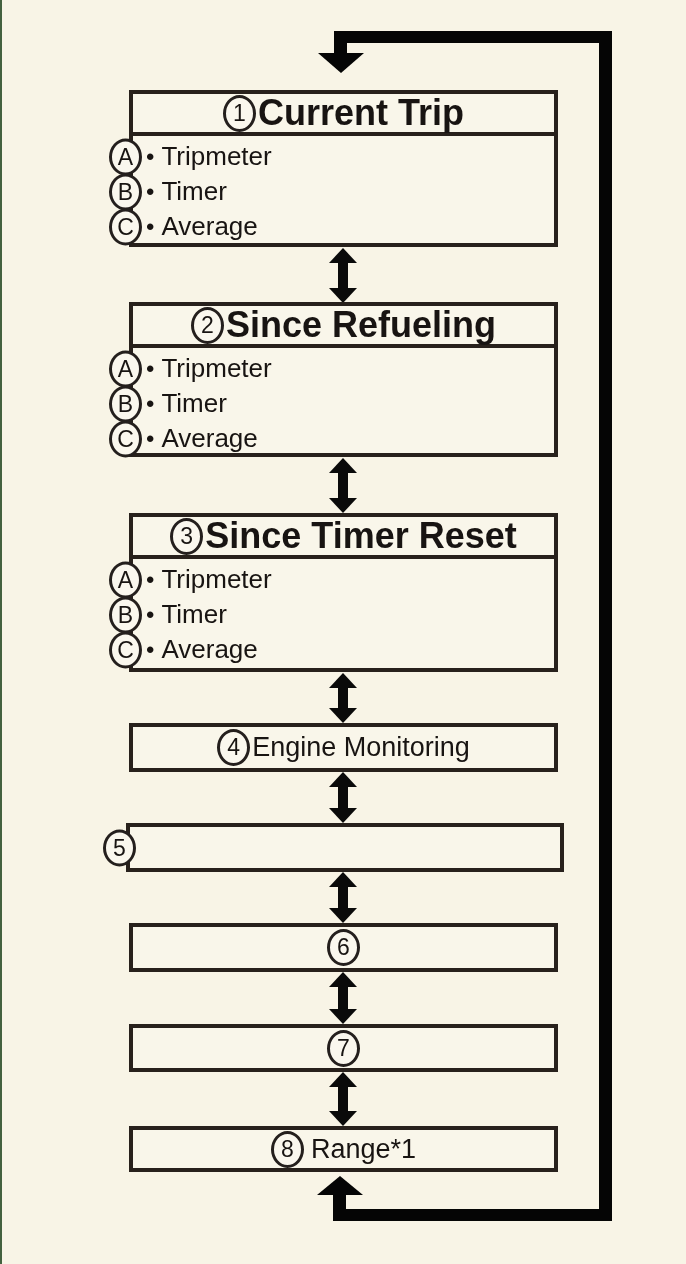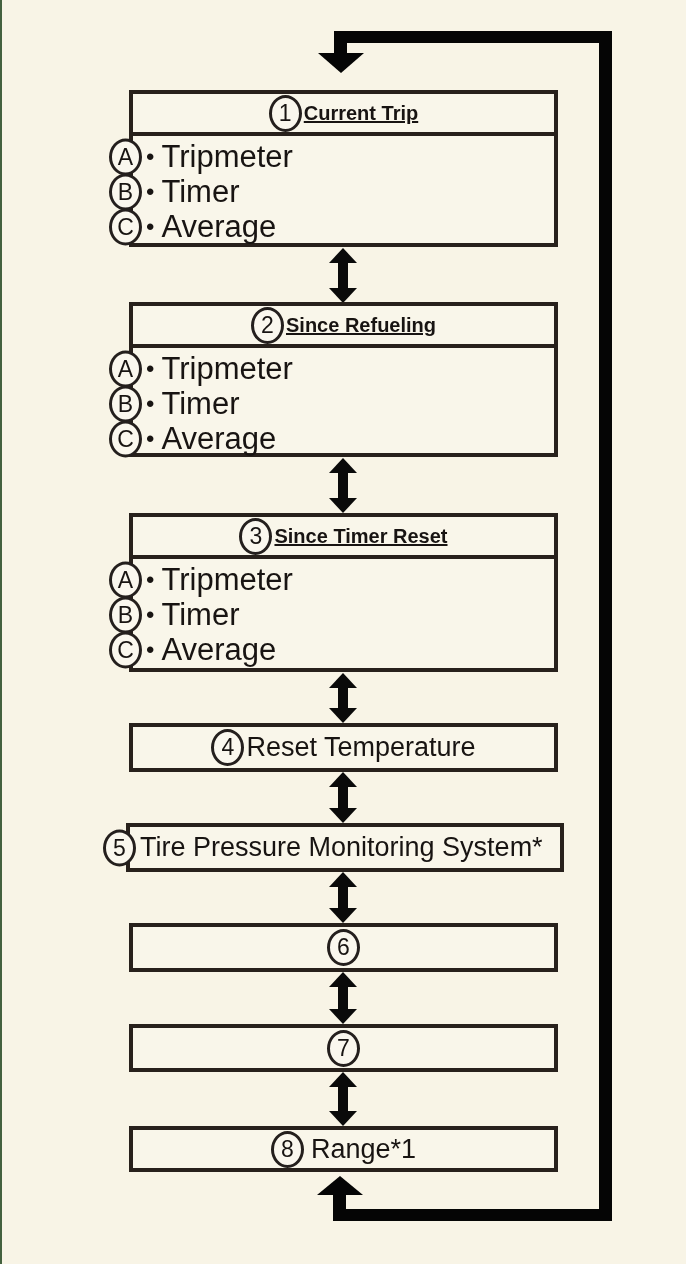--- a/index.html
+++ b/index.html
@@ -26,26 +26,26 @@
 
   
   .mbox, .sbox {
     position:absolute; left:129px; width:429px;
     border:4px solid #28211c; background:#f9f6ea; box-sizing:border-box;
   }
   .mbox-header {
     border-bottom:4px solid #28211c; height:42px; box-sizing:border-box;
     display:flex; align-items:center; justify-content:center; gap:2px;
   }
-  .mbox-header .t { font-weight:bold; font-size:20px; white-space:nowrap;text-decoration:underline; }
+  .mbox-header .t { font-weight:bold; font-size:36px; white-space:nowrap; }
   .mbox-body { position:relative; padding-top:3px; }
   .mitem { position:relative; height:35px; display:flex; align-items:center; padding-left:13px; }
   .mitem .cglyph { position:absolute; left:-24px; top:50%; transform:translateY(-50%); }
   .mitem .bullet { font-size:24px; margin-right:7px; }
-  .mitem .lbl { font-size:31px; white-space:nowrap; }
+  .mitem .lbl { font-size:26px; white-space:nowrap; }
 
   .sbox { display:flex; align-items:center; justify-content:center; gap:2px; }
   .sbox .t { font-size:27px; white-space:nowrap; }
   .sbox.overhang { justify-content:flex-start; padding-left:10px; }
   .sbox.overhang .cnum { position:absolute; left:-27px; top:50%; transform:translateY(-50%); }
 
   
   .cnum, .cglyph {
     width:27px; height:31px; flex:0 0 auto;
     border:3px solid #241f1d; border-radius:50%;
@@ -171,26 +171,25 @@
       <div class="mitem">
         <span class="cglyph">C</span>
         <span class="bullet">•</span>
         <span class="lbl">Average</span>
       </div>
     </div>
   </div>
 
   <div class="sbox" style="top:723px; height:49px;">
     <span class="cnum">4</span>
-    <span class="t">Reset Temperature</span>
+    <span class="t">Engine Monitoring</span>
   </div>
 
   <div class="sbox overhang" style="top:823px; left:126px; width:438px; height:49px;">
     <span class="cnum">5</span>
-    <span class="t">Tire Pressure Monitoring System*</span>
   </div>
 
   <div class="sbox" style="top:923px; height:49px;">
     <span class="cnum">6</span>
   </div>
 
   <div class="sbox" style="top:1024px; height:48px;">
     <span class="cnum">7</span>
   </div>
 

